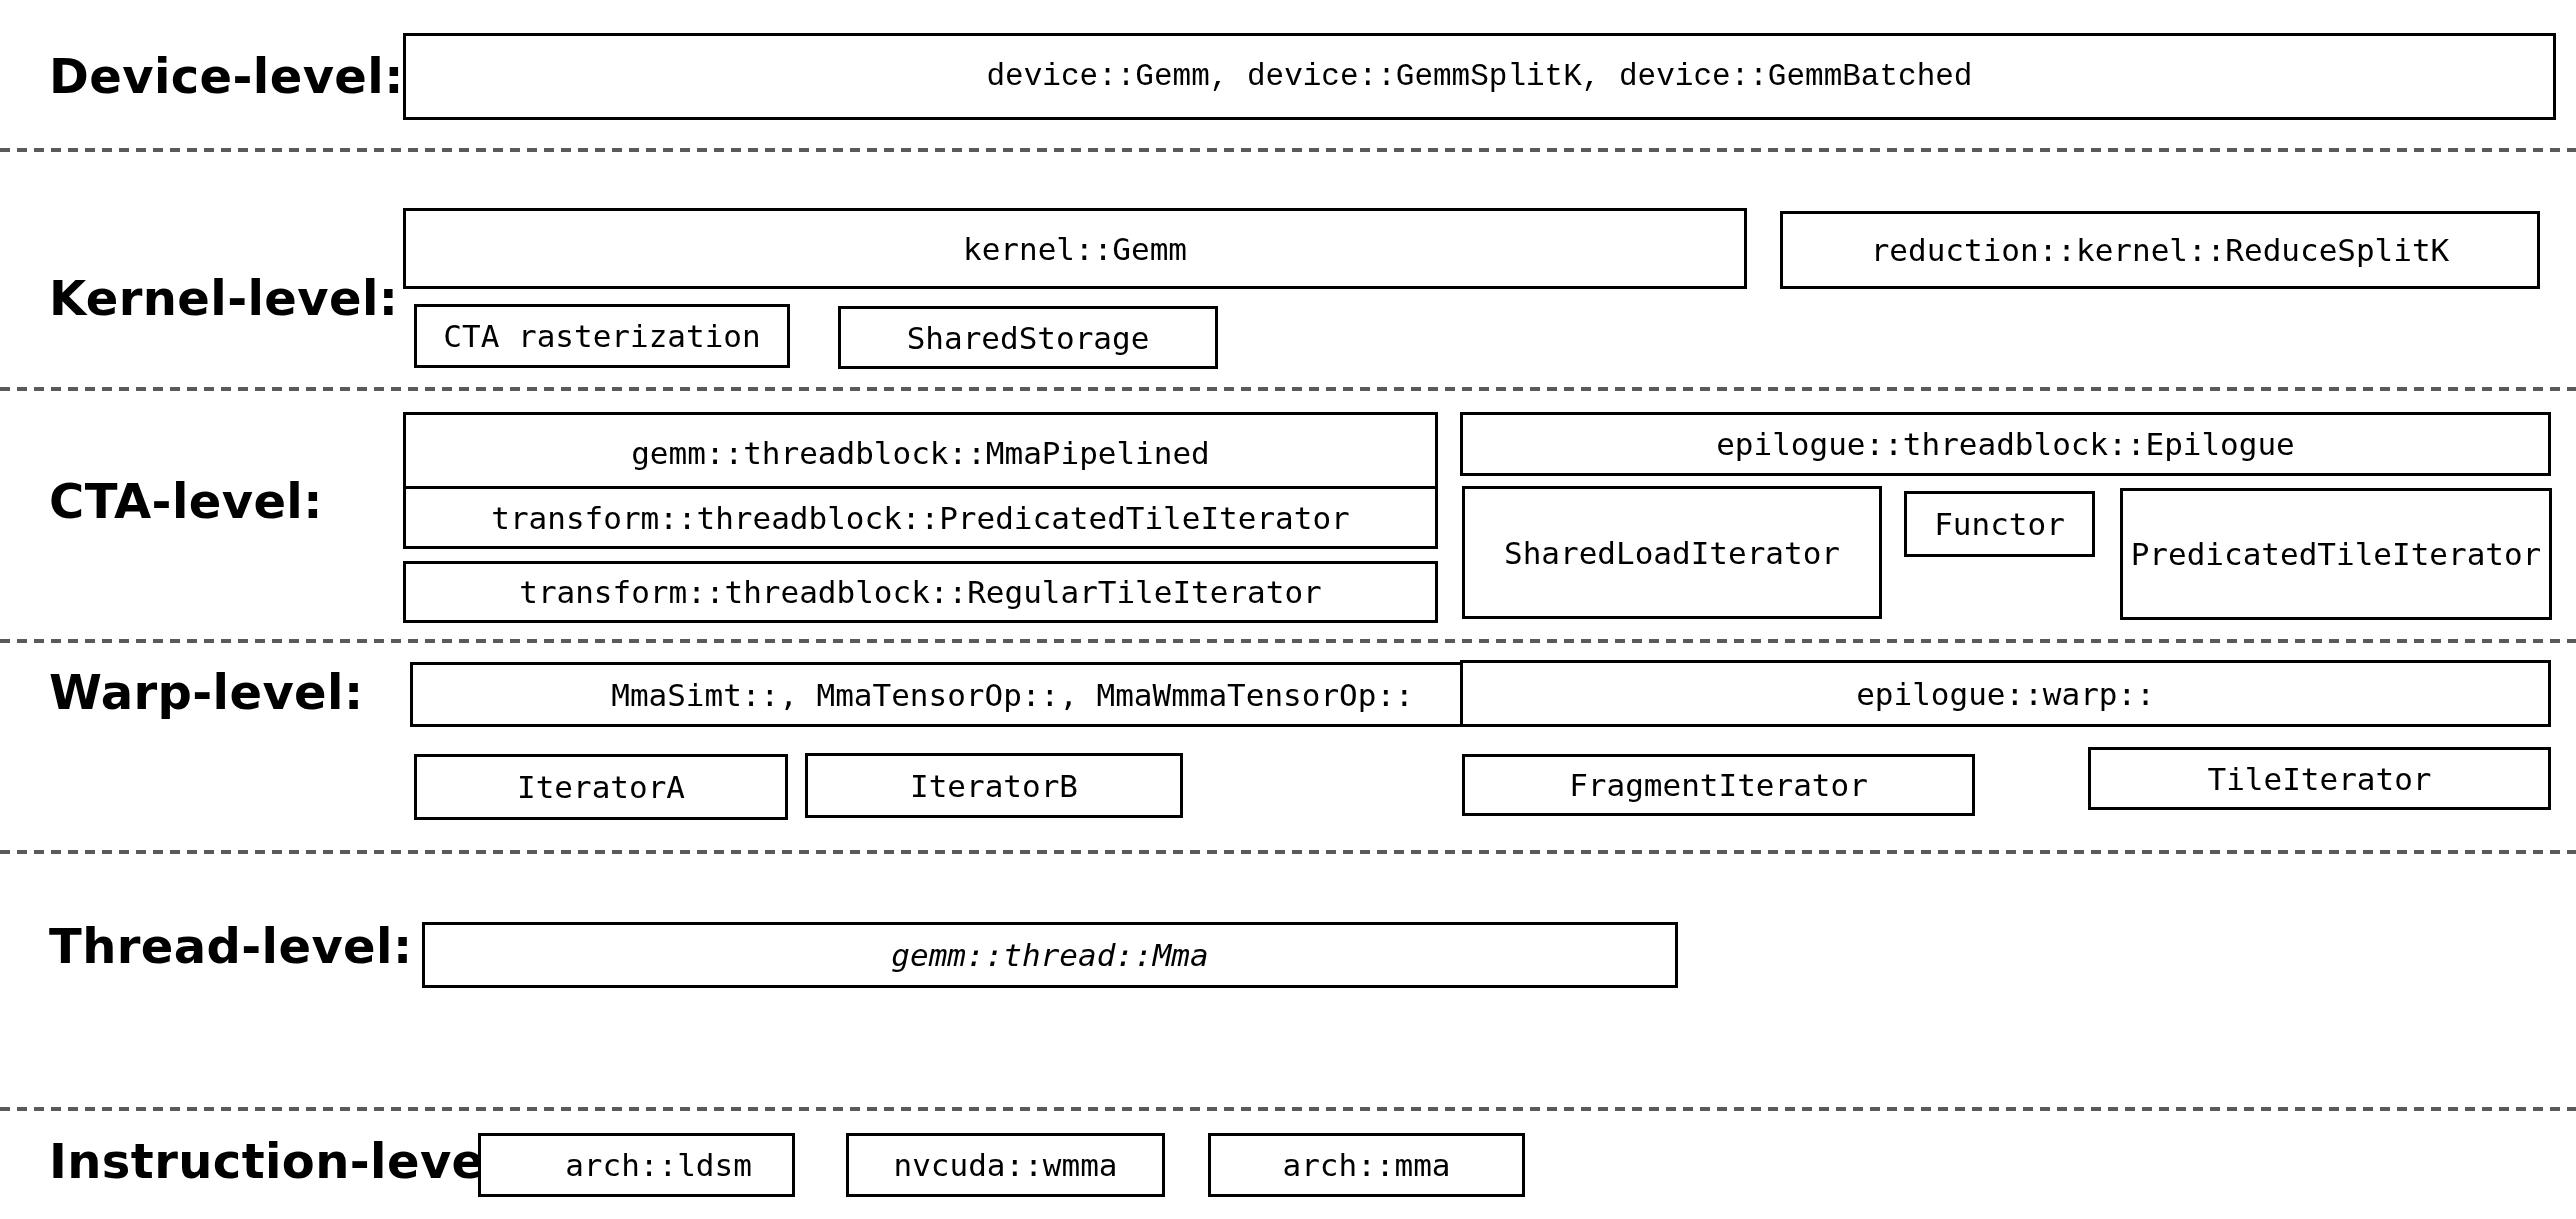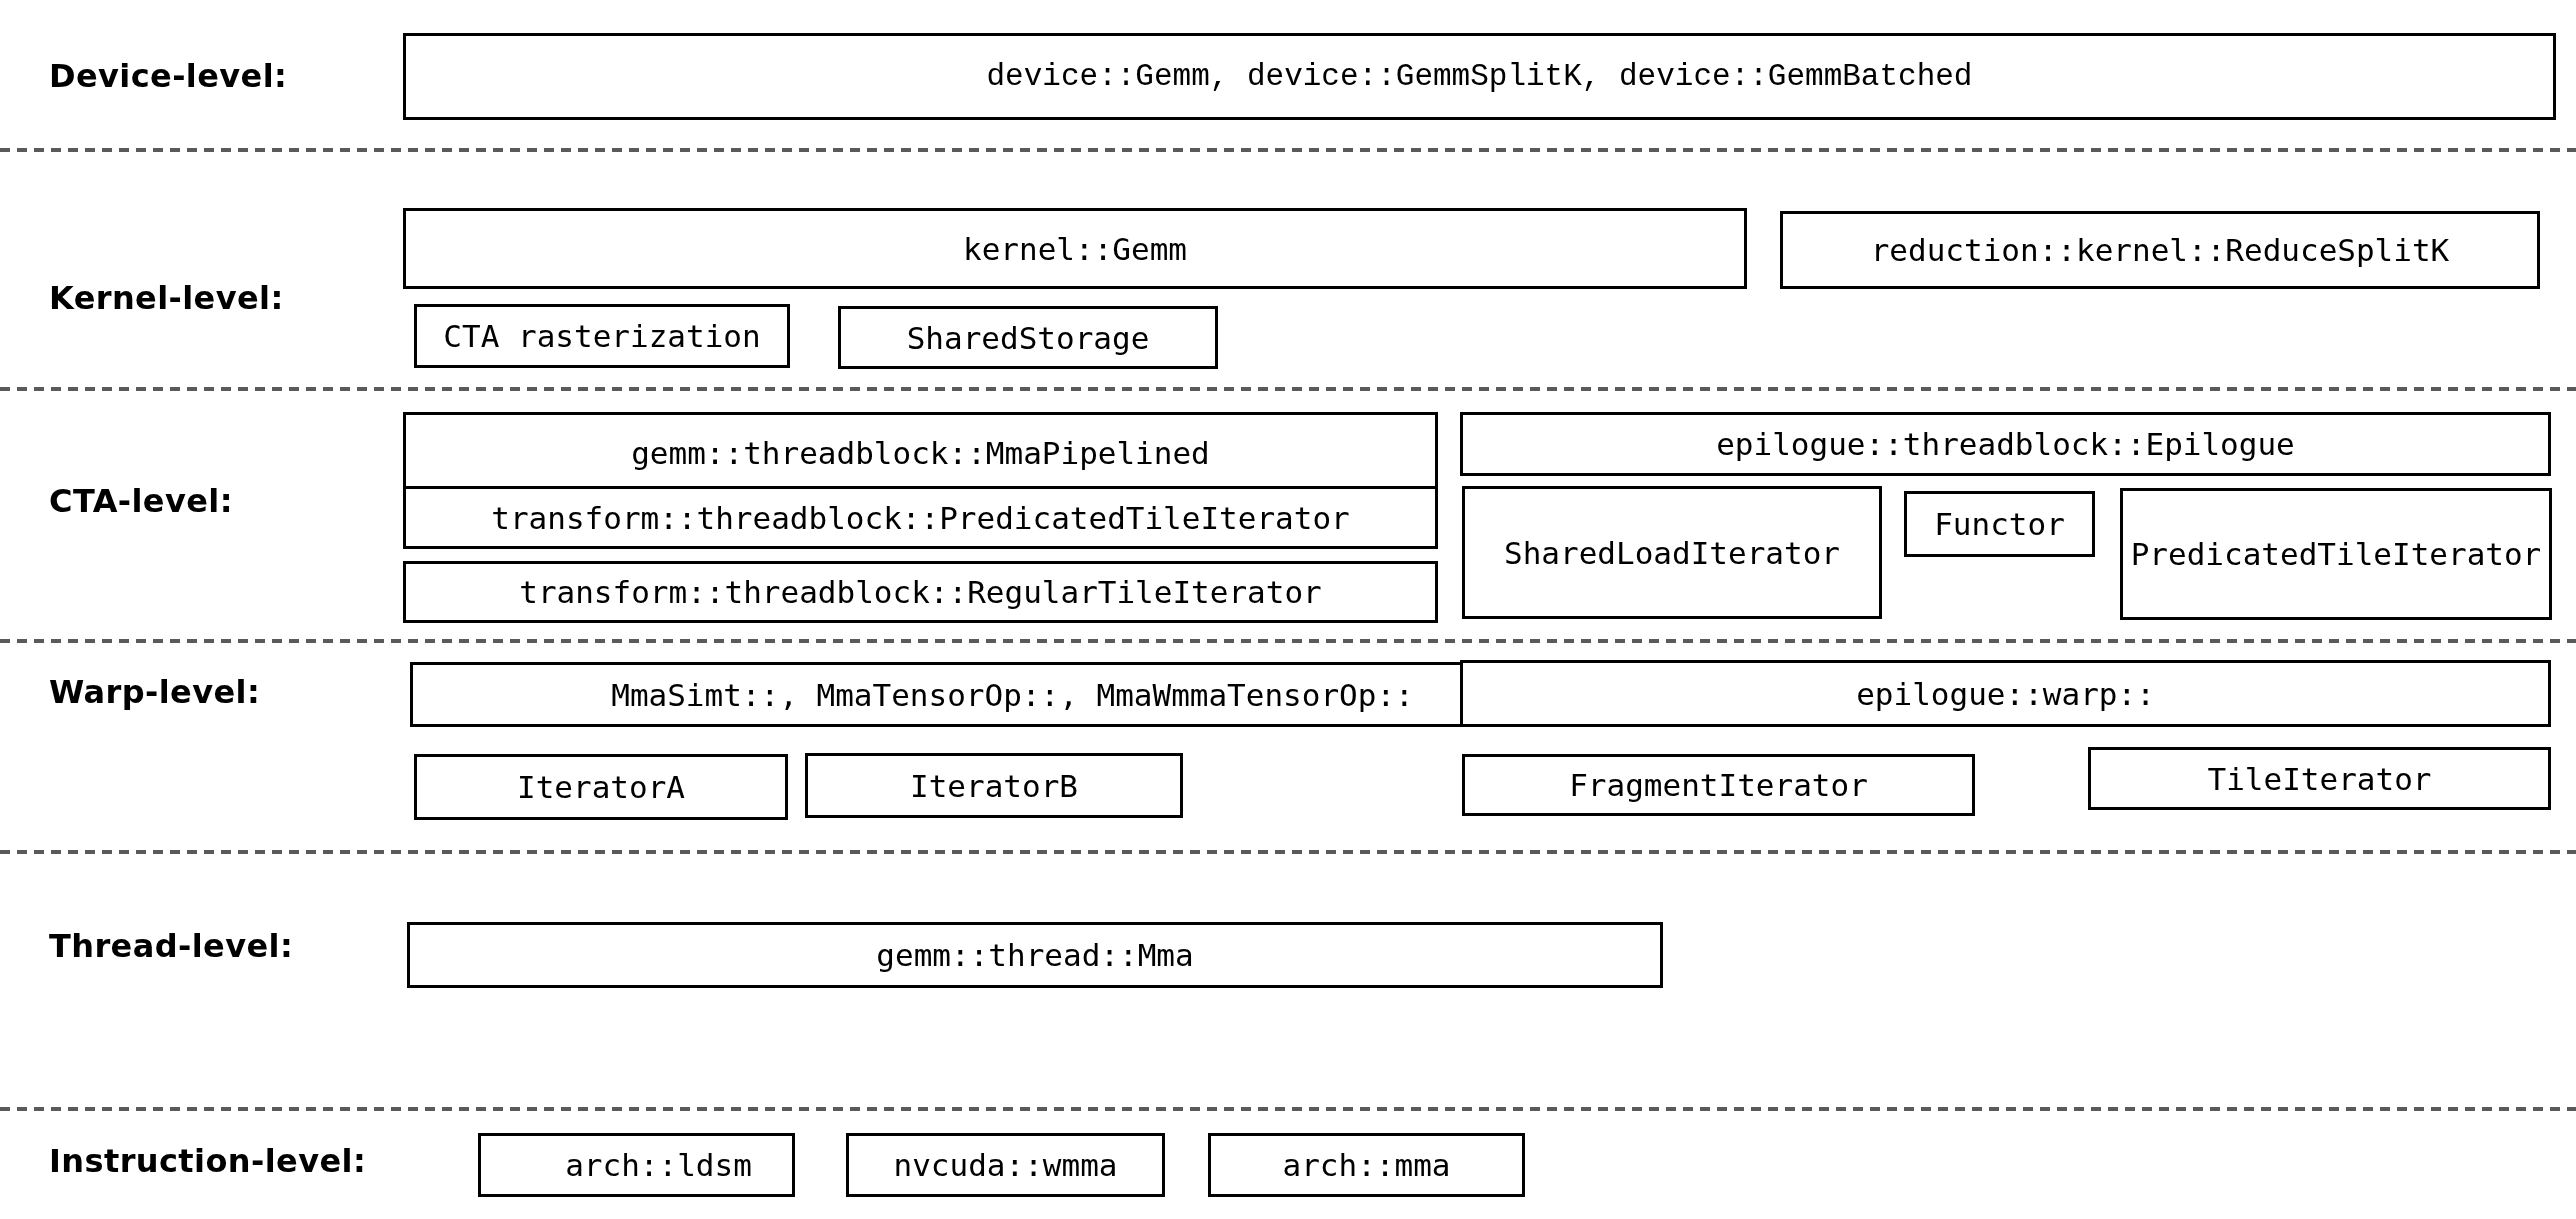--- a/index.html
+++ b/index.html
@@ -27,21 +27,21 @@
   .sep3 { top: 639px; }
   .sep4 { top: 850px; }
   .sep5 { top: 1107px; }
 
   
   .lvl-label {
     position: absolute;
     left: 49px;
     height: 47px;
     line-height: 47px;
-    font-size: 32px;
+    font-size: 48px;
     font-weight: bold;
     color: #000000;
     white-space: nowrap;
     letter-spacing: 0.4px;
   }
   .lab-device      { top: 53px;   }
   .lab-kernel      { top: 275px;  }
   .lab-cta         { top: 478px;  }
   .lab-warp        { top: 669px;  }
   .lab-thread      { top: 923px; }
@@ -83,21 +83,21 @@
 
   
   .b-warp-mma      { left: 410px;  top: 662px;  width: 1205px; height: 65px;  }
   .b-epilogue-warp { left: 1460px; top: 660px;  width: 1091px; height: 67px;  }
   .b-iterator-a    { left: 414px;  top: 754px;  width: 374px;  height: 66px;  }
   .b-iterator-b    { left: 805px; top: 753px;  width: 378px;  height: 65px;  }
   .b-fragment-it   { left: 1462px; top: 754px;  width: 513px;  height: 62px;  }
   .b-tile-it       { left: 2088px; top: 747px;  width: 463px;  height: 63px;  }
 
   
-  .b-thread-mma    { left: 407px;  top: 922px; width: 1256px; height: 66px;  }
+  .b-thread-mma    { left: 422px;  top: 922px; width: 1256px; height: 66px; font-style: italic;  }
 
   
   .b-arch-ldsm     { left: 478px;  top: 1133px; width: 317px;  height: 64px; padding-left: 44px;  }
   .b-nvcuda-wmma   { left: 846px; top: 1133px; width: 319px;  height: 64px;  }
   .b-arch-mma      { left: 1208px; top: 1133px; width: 317px;  height: 64px;  }
 </style>
 </head>
 <body>
 
 <div id="canvas">

